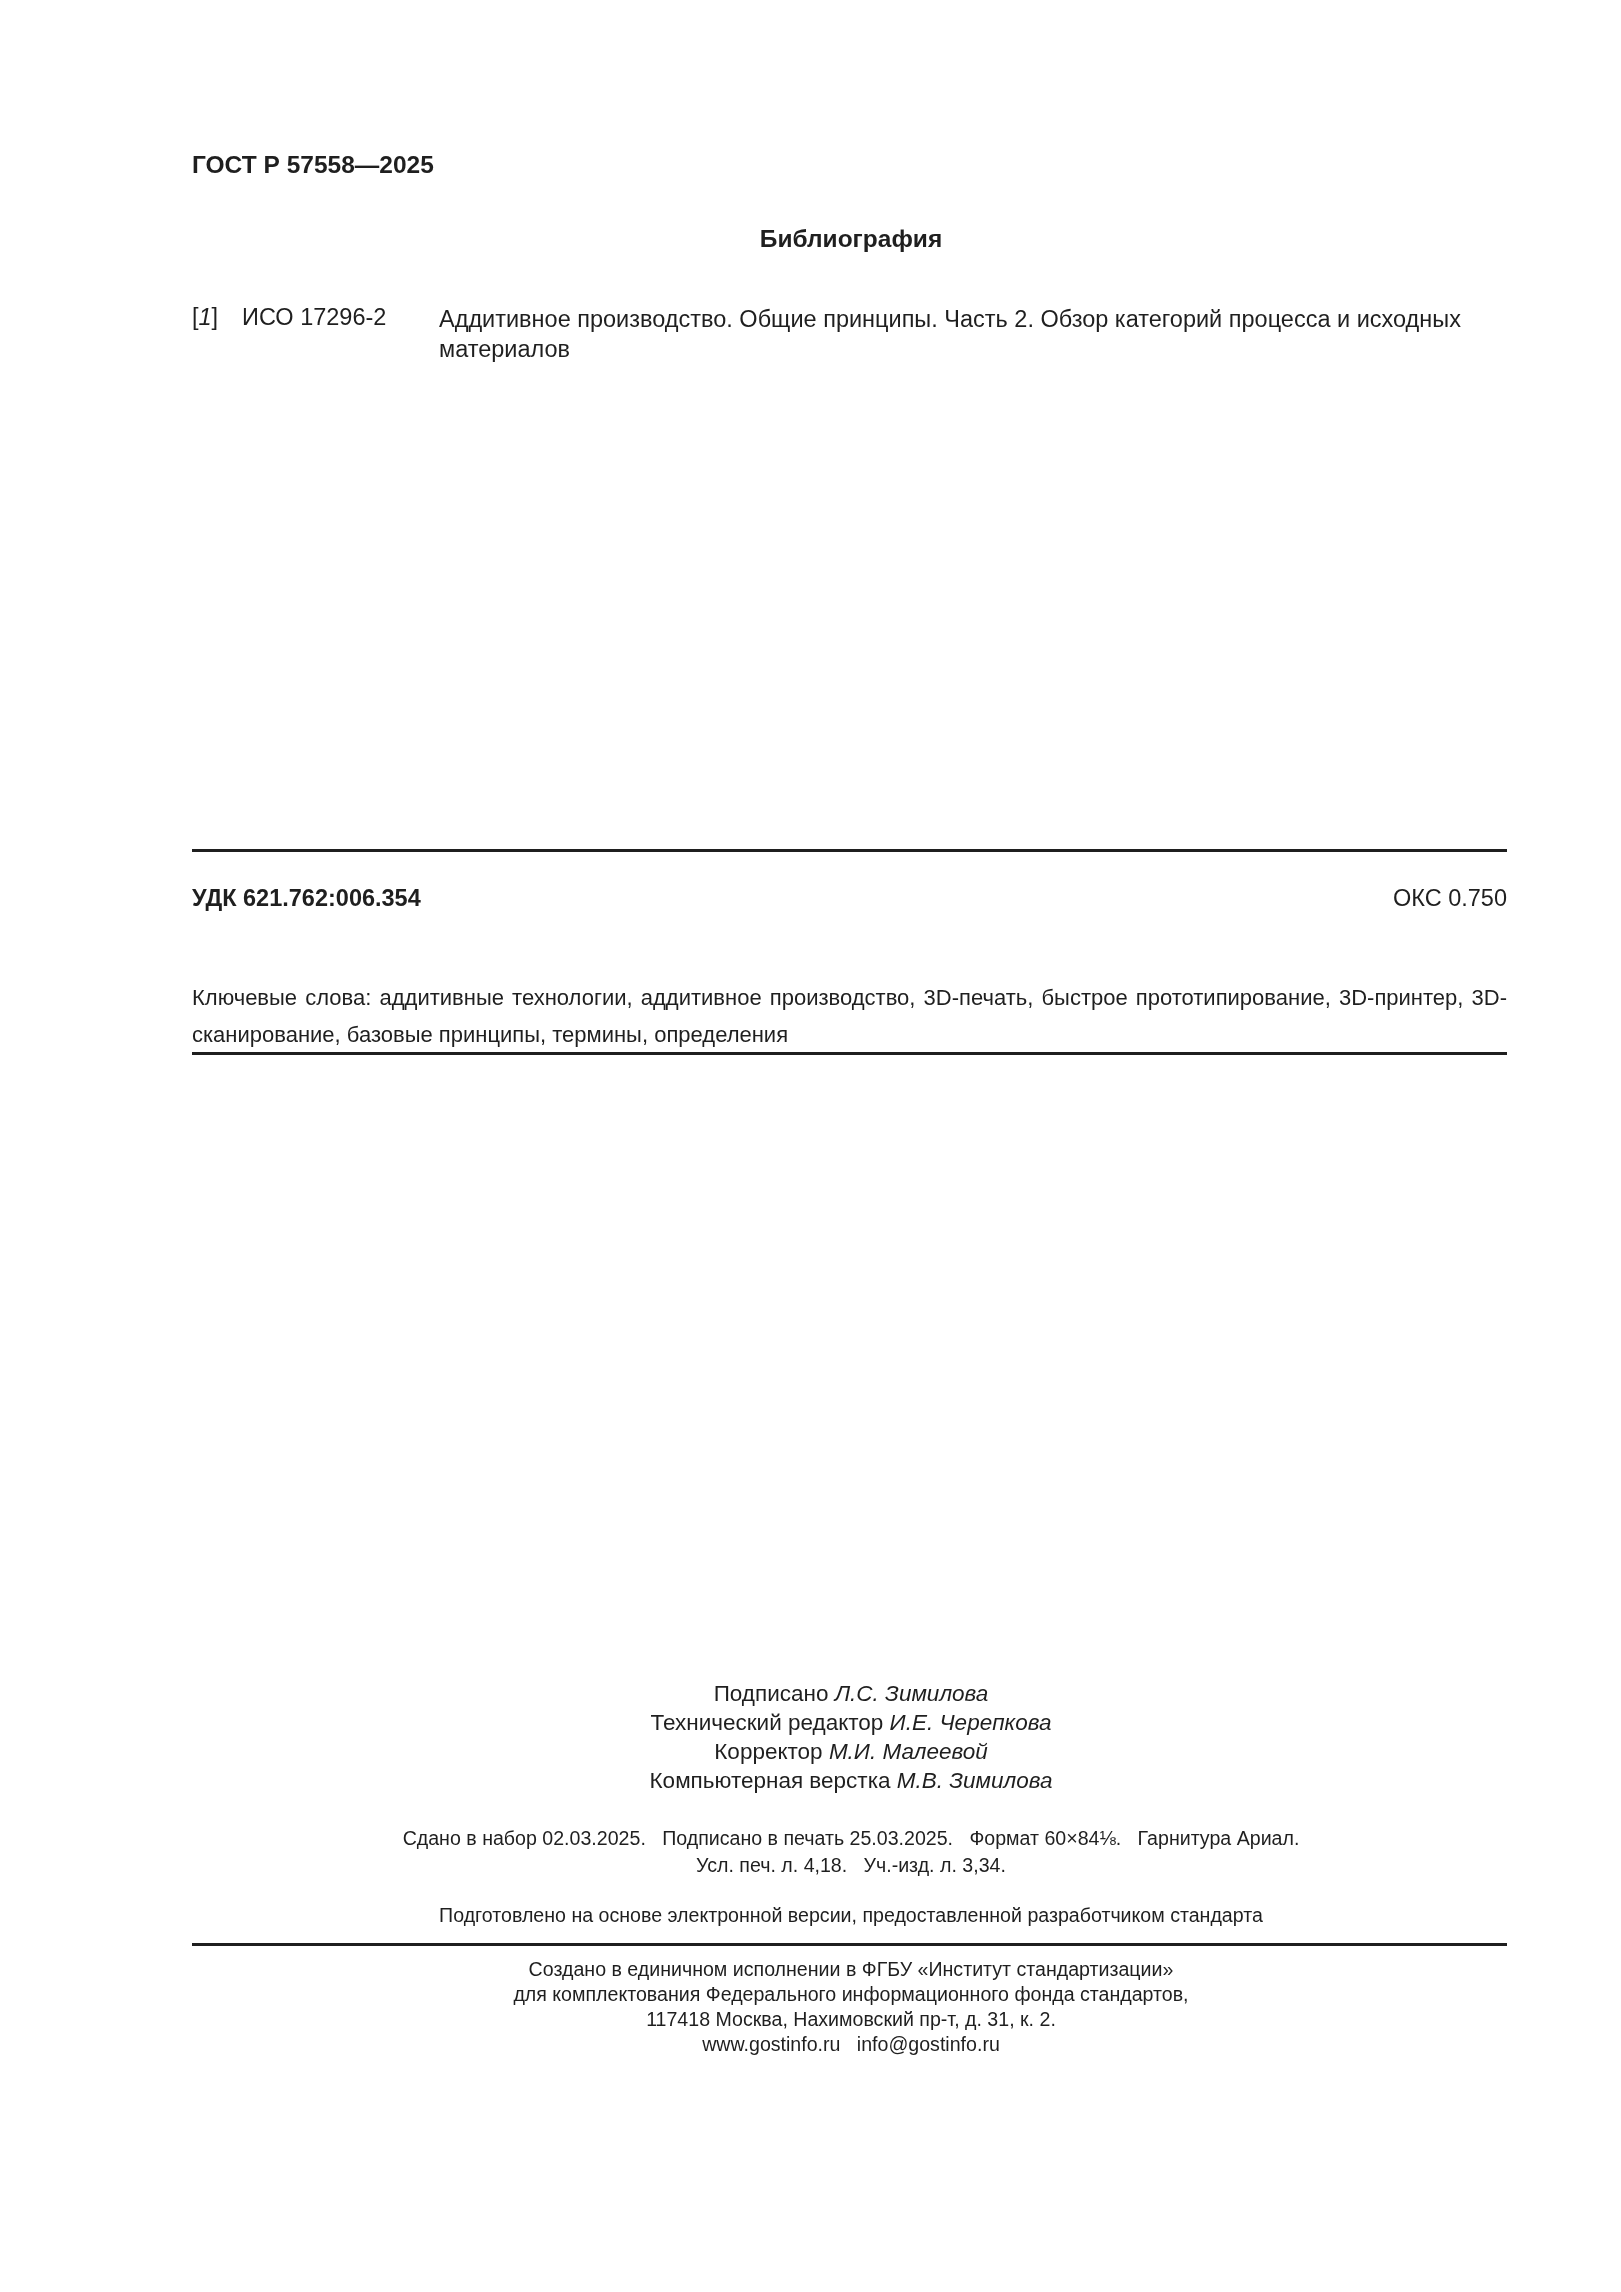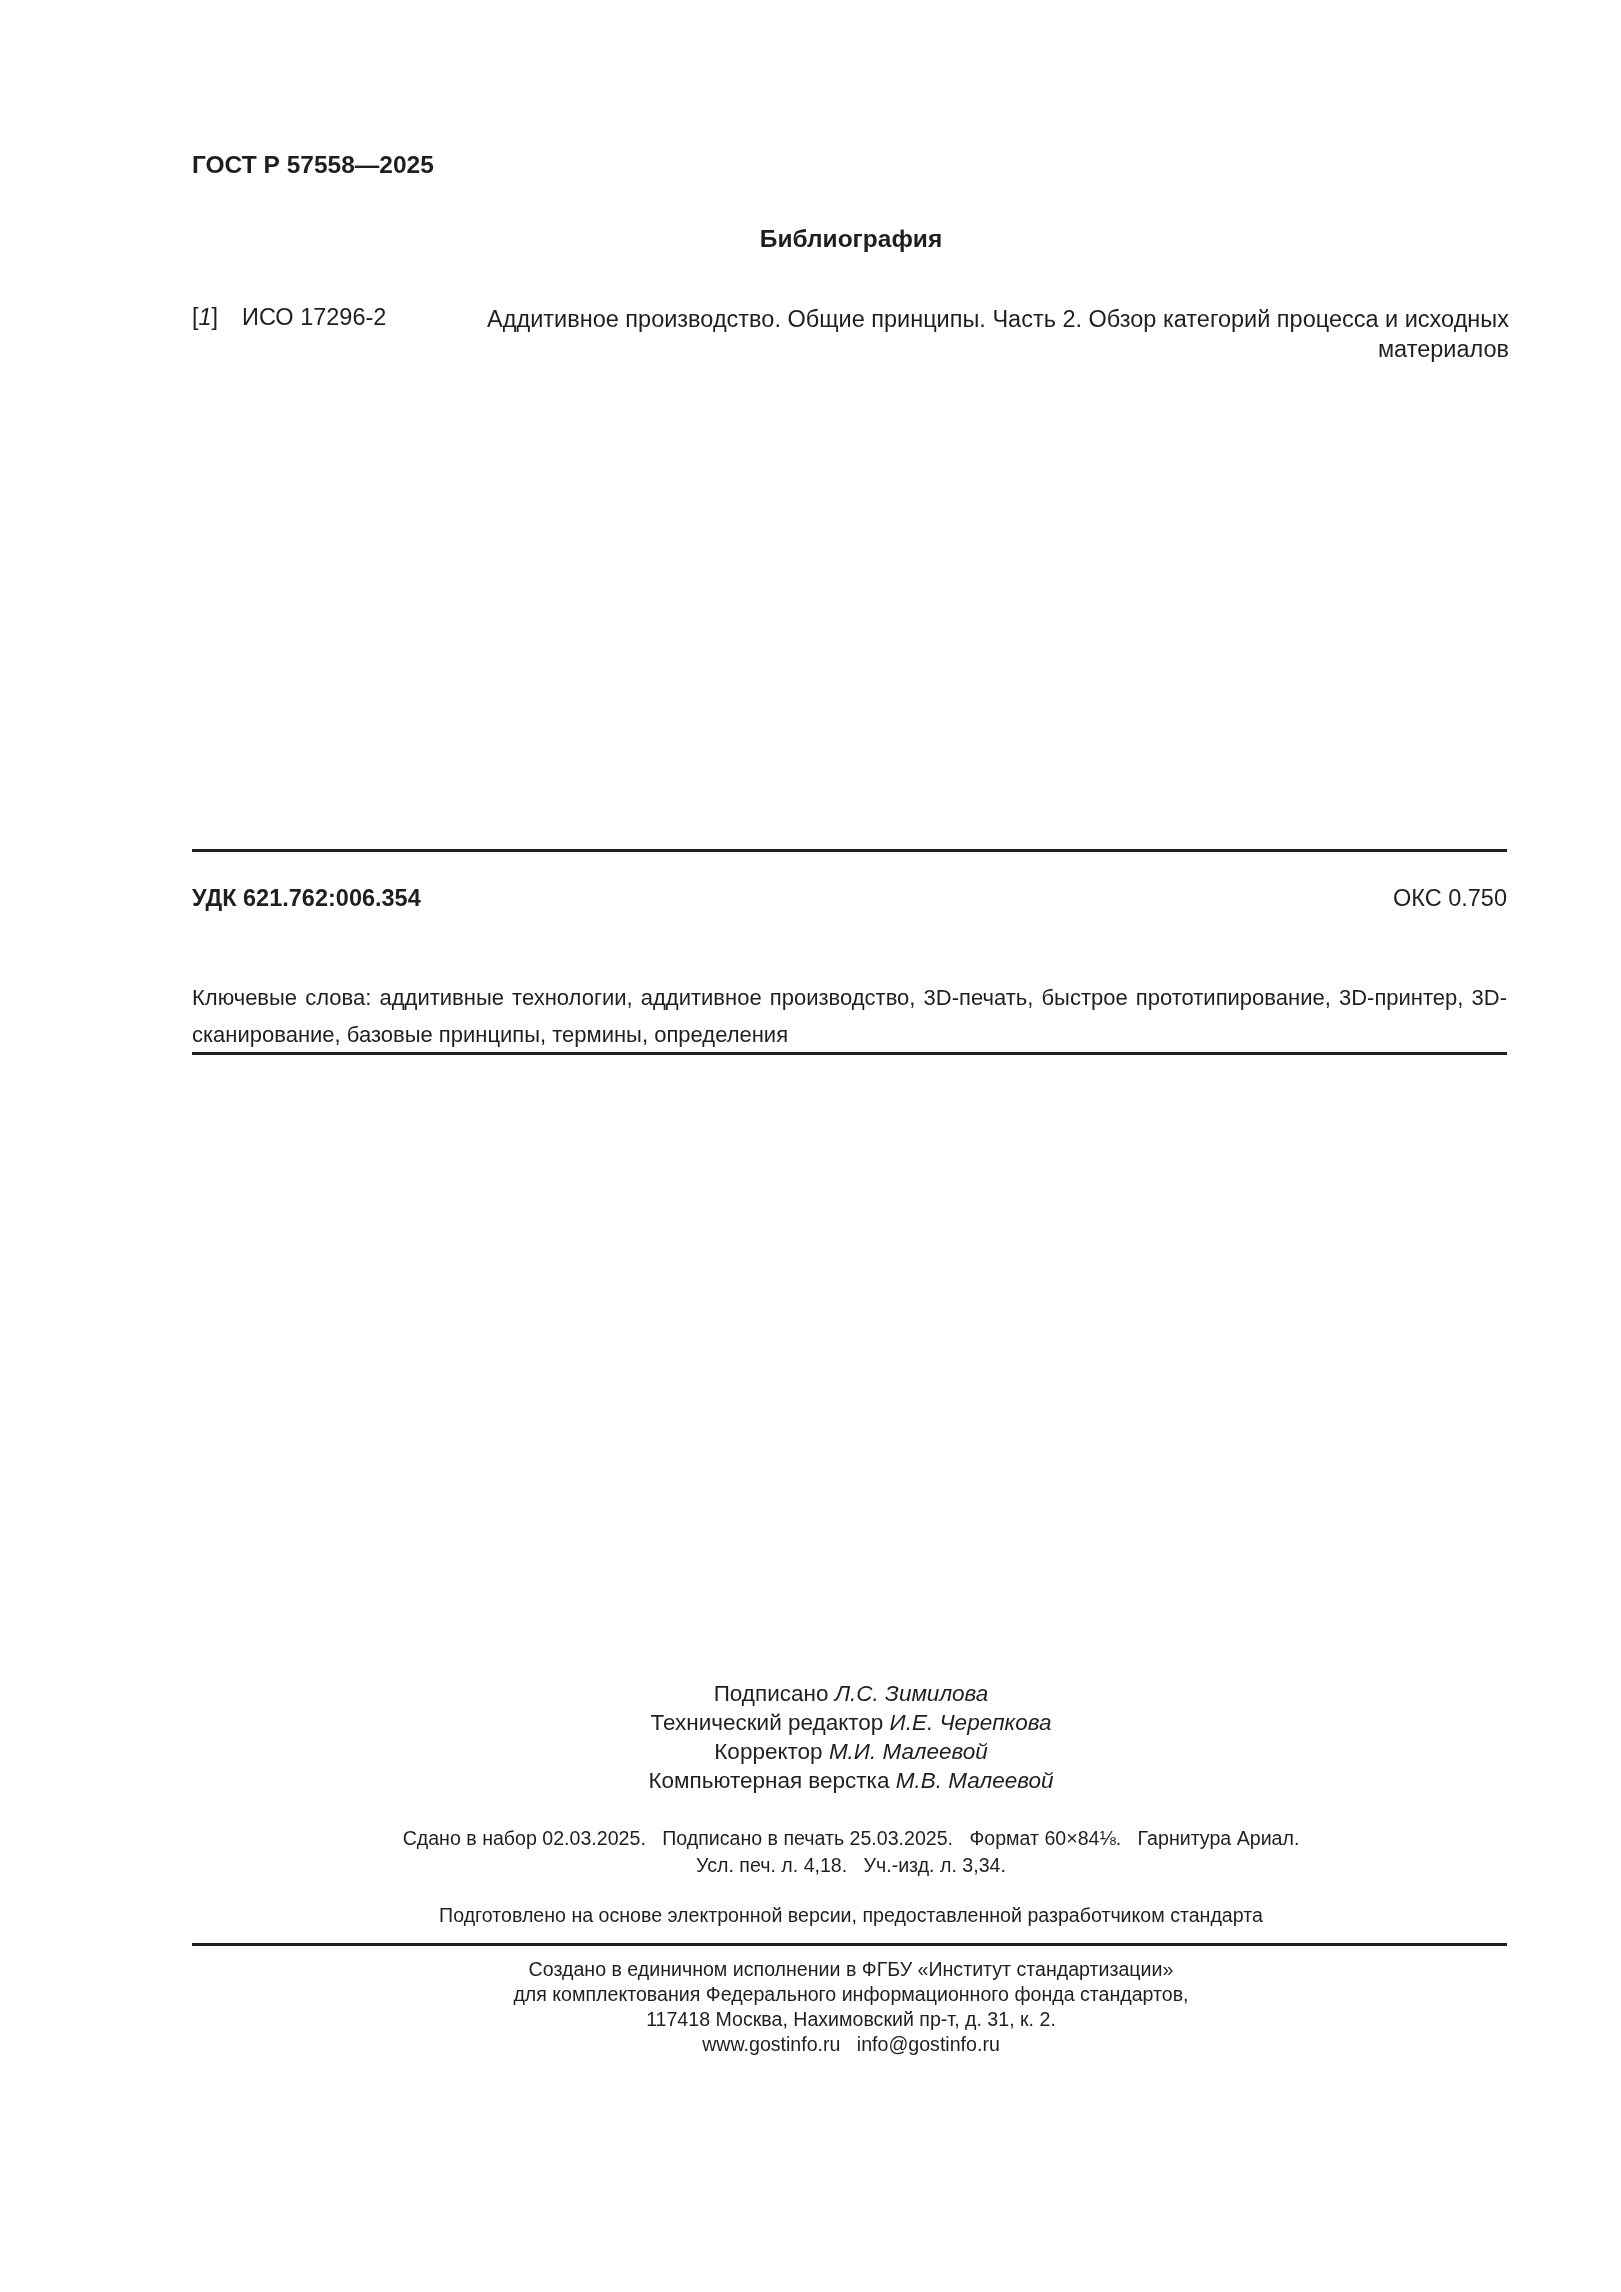--- a/index.html
+++ b/index.html
@@ -4,21 +4,21 @@
 <style>
   html, body { margin: 0; padding: 0; background: #ffffff; }
   body { width: 1621px; height: 2293px; position: relative; overflow: hidden;
          font-family: "Liberation Sans", sans-serif; color: #1f1f1f; }
   .abs { position: absolute; }
   .doc-code { left: 192px; top: 151px; font-size: 24.5px; font-weight: bold; }
   .biblio-title { left: 0; width: 1702px; top: 225px; text-align: center; font-size: 24.5px; font-weight: bold; }
   .ref-num { left: 192px; top: 304px; font-size: 23.5px; }
   .ref-num i { font-style: italic; }
   .ref-std { left: 242px; top: 304px; font-size: 23.5px; }
-  .ref-title { left: 439px; top: 304px; width: 1070px; font-size: 23.5px; line-height: 30px; text-align: right; }
+  .ref-title { left: 439px; top: 304px; width: 1070px; font-size: 23.5px; line-height: 30px; }
   .rule { left: 192px; width: 1315px; height: 2.9px; background: #1f1f1f; }
   .udk { left: 192px; top: 885px; font-size: 23.5px; font-weight: bold; }
   .oks { right: 114px; top: 885px; font-size: 23.5px; }
   .keywords { left: 192px; top: 979px; width: 1315px; font-size: 22px; line-height: 37px; text-align: justify; }
   .credits { left: 0; width: 1702px; top: 1679px; text-align: center; font-size: 22.5px; line-height: 29px; }
   .credits i { font-style: italic; }
   .print-info { left: 0; width: 1702px; top: 1825px; text-align: center; font-size: 19.6px; line-height: 26.5px; }
   .prepared { left: 0; width: 1702px; top: 1904px; text-align: center; font-size: 19.6px; }
   .footer { left: 0; width: 1702px; top: 1957px; text-align: center; font-size: 19.6px; line-height: 25px; }
 </style>
@@ -39,21 +39,21 @@
 <div class="abs oks">ОКС 0.750</div>
 
 <div class="abs keywords">Ключевые слова: аддитивные технологии, аддитивное производство, 3D-печать, быстрое прототипиро­вание, 3D-принтер, 3D-сканирование, базовые принципы, термины, определения</div>
 
 <div class="abs rule" style="top:1052px"></div>
 
 <div class="abs credits">
   <div><span>Подписано</span> <i>Л.С. Зимилова</i></div>
   <div><span>Технический редактор</span> <i>И.Е. Черепкова</i></div>
   <div><span>Корректор</span> <i>М.И. Малеевой</i></div>
-  <div><span>Компьютерная верстка</span> <i>М.В. Малеевой</i></div>
+  <div><span>Компьютерная верстка</span> <i>М.В. Зимилова</i></div>
 </div>
 
 <div class="abs print-info">
   <div style="white-space:pre">Сдано в набор 02.03.2025.   Подписано в печать 25.03.2025.   Формат 60×84⅛.   Гарнитура Ариал.</div>
   <div style="white-space:pre">Усл. печ. л. 4,18.   Уч.-изд. л. 3,34.</div>
 </div>
 
 <div class="abs prepared">Подготовлено на основе электронной версии, предоставленной разработчиком стандарта</div>
 
 <div class="abs rule" style="top:1943px"></div>

